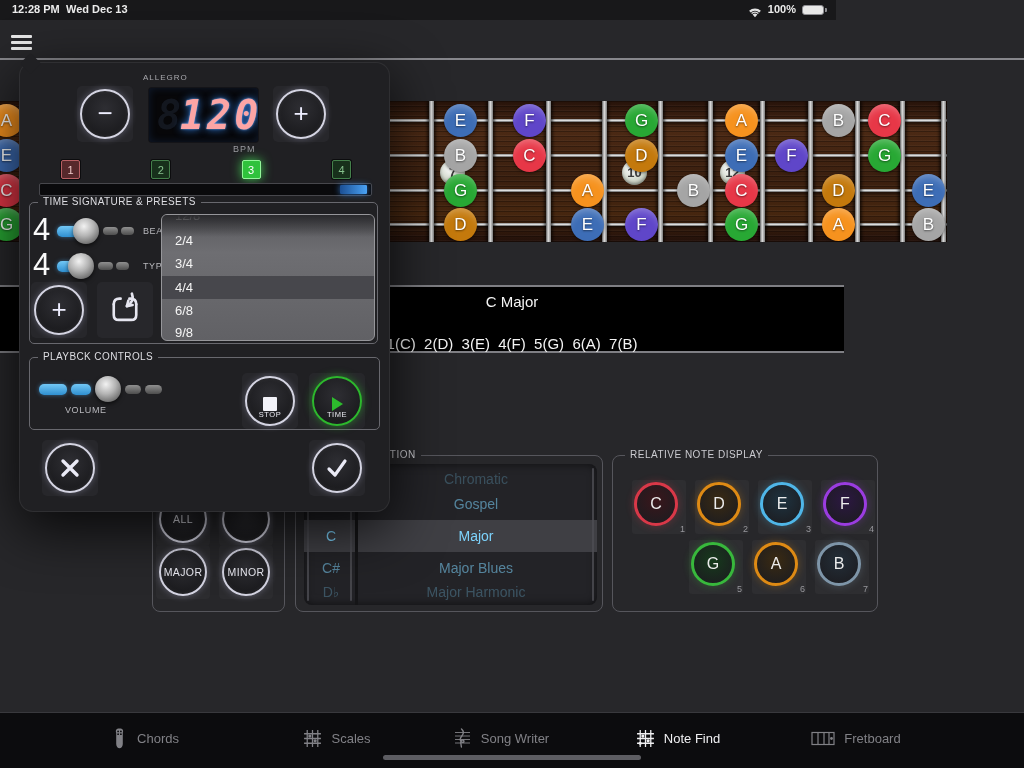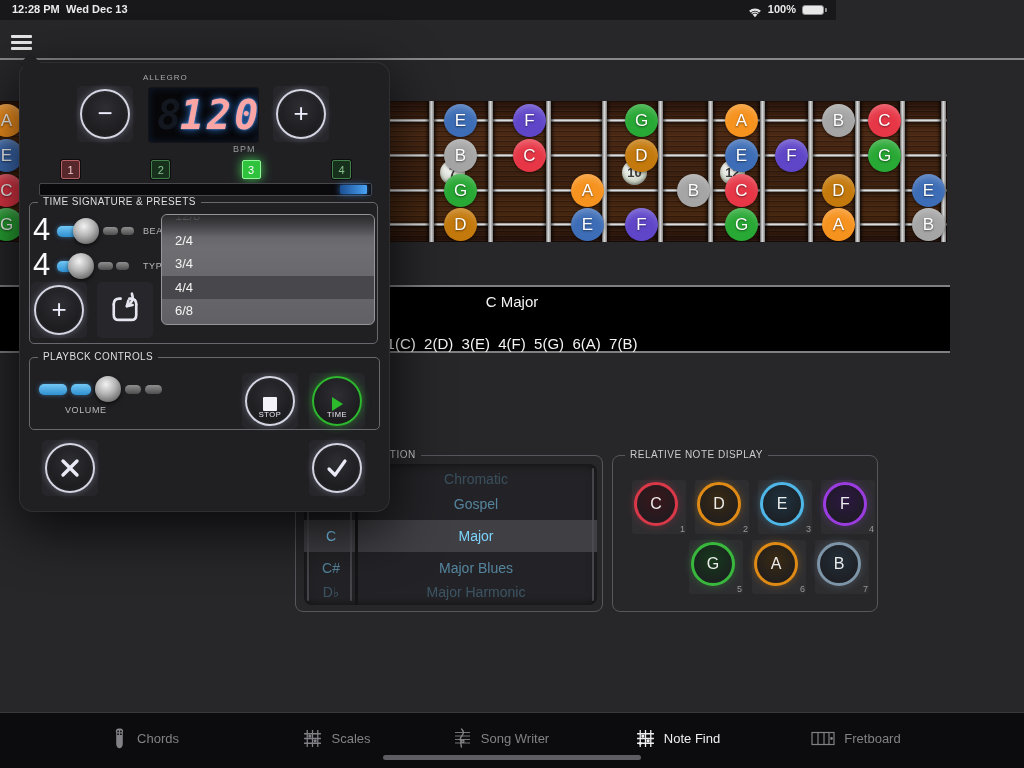--- a/index.html
+++ b/index.html
@@ -38,21 +38,21 @@
     box-shadow:0 2px 3px rgba(0,0,0,.55); }
   .fret-marker { position:absolute; width:25px; height:25px; border-radius:50%;
     background:radial-gradient(circle at 40% 35%, #ffffff, #cfd6c9 55%, #9aa396);
     color:#3c3c3c; font-size:13px; font-weight:bold; text-align:center; line-height:25px;
     box-shadow:inset 0 -2px 3px rgba(0,0,0,.3); }
   .fnote { position:absolute; width:33px; height:33px; border-radius:50%; text-align:center;
     line-height:33px; font-size:17px; color:#fff; text-shadow:0 1px 2px rgba(0,0,0,.55);
     box-shadow:inset 0 8px 10px -6px rgba(255,255,255,.35), 0 1px 3px rgba(0,0,0,.5); }
 
   
-  #info-panel { position:absolute; left:0; top:285px; width:950px; height:68px; background:#000;
+  #info-panel { position:absolute; left:0; top:285px; width:844px; height:68px; background:#000;
     border-top:2px solid #7f7f84; border-bottom:2px solid #7f7f84; }
   #scale-name { position:absolute; left:512px; top:6px; transform:translateX(-50%); font-size:15px; color:#f4f4f4; }
   #scale-degrees { position:absolute; left:512px; top:48px; transform:translateX(-50%); font-size:15px; color:#f4f4f4; white-space:pre; }
 
   
   .fset { position:absolute; border:1px solid #56565c; border-radius:8px; }
   .fset-legend { position:absolute; top:-7px; font-size:10px; letter-spacing:.5px; color:#cbcbd0;
     background:#27272a; padding:0 5px; white-space:nowrap; }
 
   
@@ -121,21 +121,21 @@
   .big-num { position:absolute; font-size:31px; color:#fafafa; }
   .slider { position:absolute; height:28px; }
   .pill { position:absolute; top:9px; height:11px; border-radius:5px; }
   .pill.blue { background:linear-gradient(#72c8f6,#2f8fd0); box-shadow:0 0 4px rgba(80,180,255,.5);}
   .pill.gray { background:linear-gradient(#909090,#4d4d4d); }
   .knob { position:absolute; top:1px; width:26px; height:26px; border-radius:50%;
     background:radial-gradient(circle at 42% 32%, #f2f2f2, #b4b4b4 42%, #6f6f6f 78%, #4c4c4c);
     box-shadow:0 2px 4px rgba(0,0,0,.6); cursor:pointer;}
   .slider-label { position:absolute; font-size:9px; letter-spacing:.6px; color:#b8b8bd; }
 
-  #preset-picker { position:absolute; left:141px; top:151px; width:214px; height:111px;
+  #preset-picker { position:absolute; left:141px; top:151px; width:214px; height:127px;
     background:linear-gradient(#59595d,#6e6e72 30%,#616165); border:1px solid #96969a; border-radius:6px; overflow:hidden;}
   .preset-row { position:absolute; left:0; width:100%; height:23px; line-height:23px; padding-left:13px; font-size:13px; color:#f5f5f5; cursor:pointer;}
   .preset-row.sel { background:#47474c; }
   #preset-fade { position:absolute; left:0; top:0; width:100%; height:22px;
     background:linear-gradient(#29292c, rgba(41,41,44,0)); pointer-events:none;}
 
   .sub-label { font-size:7.5px; letter-spacing:.5px; color:#e8e8f0; position:absolute; width:100%; text-align:center; }
 </style>
 </head>
 <body>
@@ -210,20 +210,30 @@
       <div class="fnote" style="left: 868px; top: 38px; background: rgb(40, 168, 52);">G</div>
       <div class="fnote" style="left: 912px; top: 73px; background: rgb(61, 109, 182);">E</div>
       <div class="fnote" style="left: 912px; top: 107px; background: rgb(165, 165, 165);">B</div>
     </div>
 
   <div id="info-panel">
     <span id="scale-name">C Major</span>
     <span id="scale-degrees">1(C)  2(D)  3(E)  4(F)  5(G)  6(A)  7(B)</span>
   </div>
 
+  <div class="fset" id="filter-fset" style="left:152px; top:455px; width:133px; height:157px;">
+      <div class="filter-tile" style="left: 3px; top: 36px;"></div>
+      <div class="cbtn filter-btn" style="left: 6px; top: 39px;">ALL</div>
+      <div class="filter-tile" style="left: 66px; top: 36px;"></div>
+      <div class="cbtn filter-btn" style="left: 69px; top: 39px;"></div>
+      <div class="filter-tile" style="left: 3px; top: 89px;"></div>
+      <div class="cbtn filter-btn" style="left: 6px; top: 92px;">MAJOR</div>
+      <div class="filter-tile" style="left: 66px; top: 89px;"></div>
+      <div class="cbtn filter-btn" style="left: 69px; top: 92px;">MINOR</div>
+    </div>
 
   <div class="fset" style="left:295px; top:455px; width:308px; height:157px;">
     <span class="fset-legend" style="left:15px;">SCALE SELECTION</span>
     <div id="scale-picker">
       <div class="pick-band" style="top:56px;"></div>
       <div class="pick-vline" style="left:3px;"></div>
       <div class="pick-dline" style="left:51px;"></div>
       <div class="pick-vline" style="left:46px;"></div>
       <div class="pick-vline" style="left:288px;"></div>
       <div id="key-rows">

